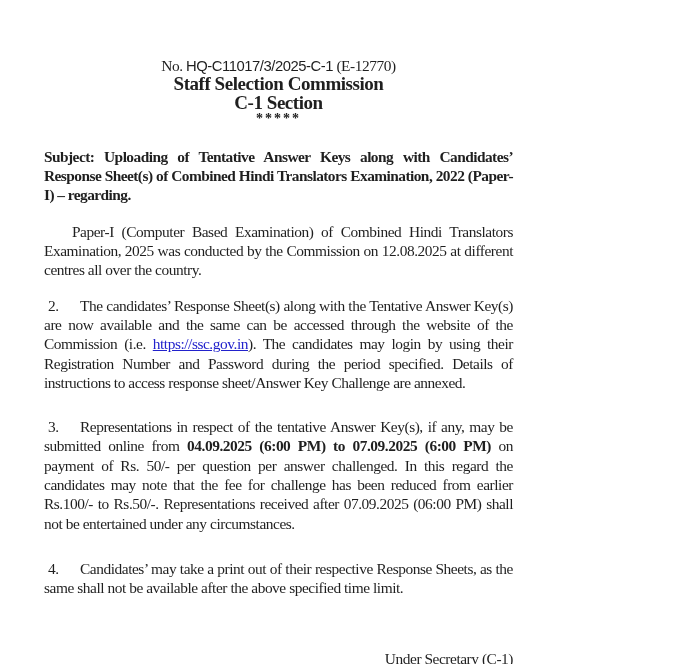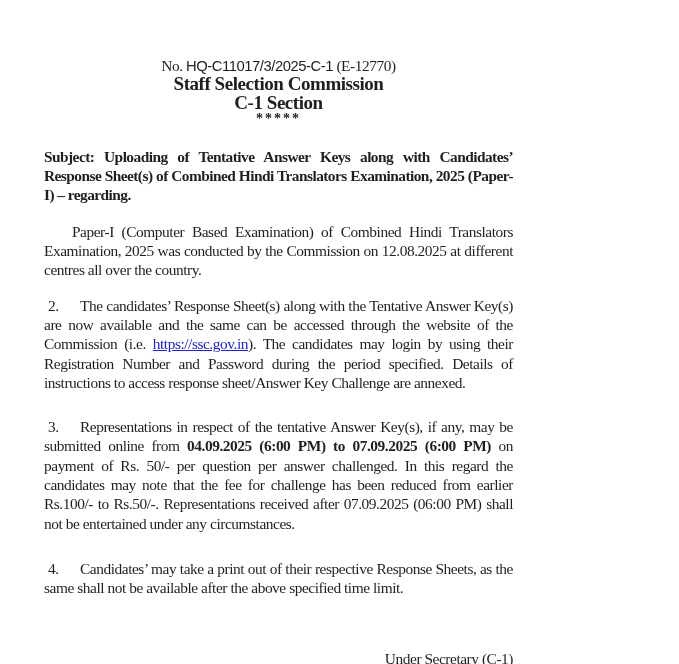--- a/index.html
+++ b/index.html
@@ -35,21 +35,21 @@
 
 <div class="page">
 
   <div class="header">
     <div class="ref"><span>No. </span><span class="sans">HQ-C11017/3/2025-C-1</span><span> (E-12770)</span></div>
     <div class="org">Staff Selection Commission</div>
     <div class="section">C-1 Section</div>
     <div class="stars">*****</div>
   </div>
 
-  <div class="subject">Subject: Uploading of Tentative Answer Keys along with Candidates’ Response Sheet(s) of Combined Hindi Translators Examination, 2025 (Paper-I) – regarding.</div>
+  <div class="subject">Subject: Uploading of Tentative Answer Keys along with Candidates’ Response Sheet(s) of Combined Hindi Translators Examination, 2022 (Paper-I) – regarding.</div>
 
   <div id="paras">
       <div class="para indent"><span>Paper-I (Computer Based Examination) of Combined Hindi Translators Examination, 2025 was conducted by the Commission on 12.08.2025 at different centres all over the country.</span></div>
       <div class="para"><span class="pnum">2.</span><span>The candidates’ Response Sheet(s) along with the Tentative Answer Key(s) are now available and the same can be accessed through the website of the Commission (i.e. </span><a class="doc-link" href="#">https://ssc.gov.in</a><span>). The candidates may login by using their Registration Number and Password during the period specified. Details of instructions to access response sheet/Answer Key Challenge are annexed.</span></div>
       <div class="para"><span class="pnum">3.</span><span>Representations in respect of the tentative Answer Key(s), if any, may be submitted online from </span><span class="bold">04.09.2025 (6:00 PM) to 07.09.2025 (6:00 PM)</span><span> on payment of Rs. 50/- per question per answer challenged. In this regard the candidates may note that the fee for challenge has been reduced from earlier Rs.100/- to Rs.50/-. Representations received after 07.09.2025 (06:00 PM) shall not be entertained under any circumstances.</span></div>
       <div class="para"><span class="pnum">4.</span><span>Candidates’ may take a print out of their respective Response Sheets, as the same shall not be available after the above specified time limit.</span></div>
     </div>
 
   <div class="signature">
     <div>Under Secretary (C-1)</div>

